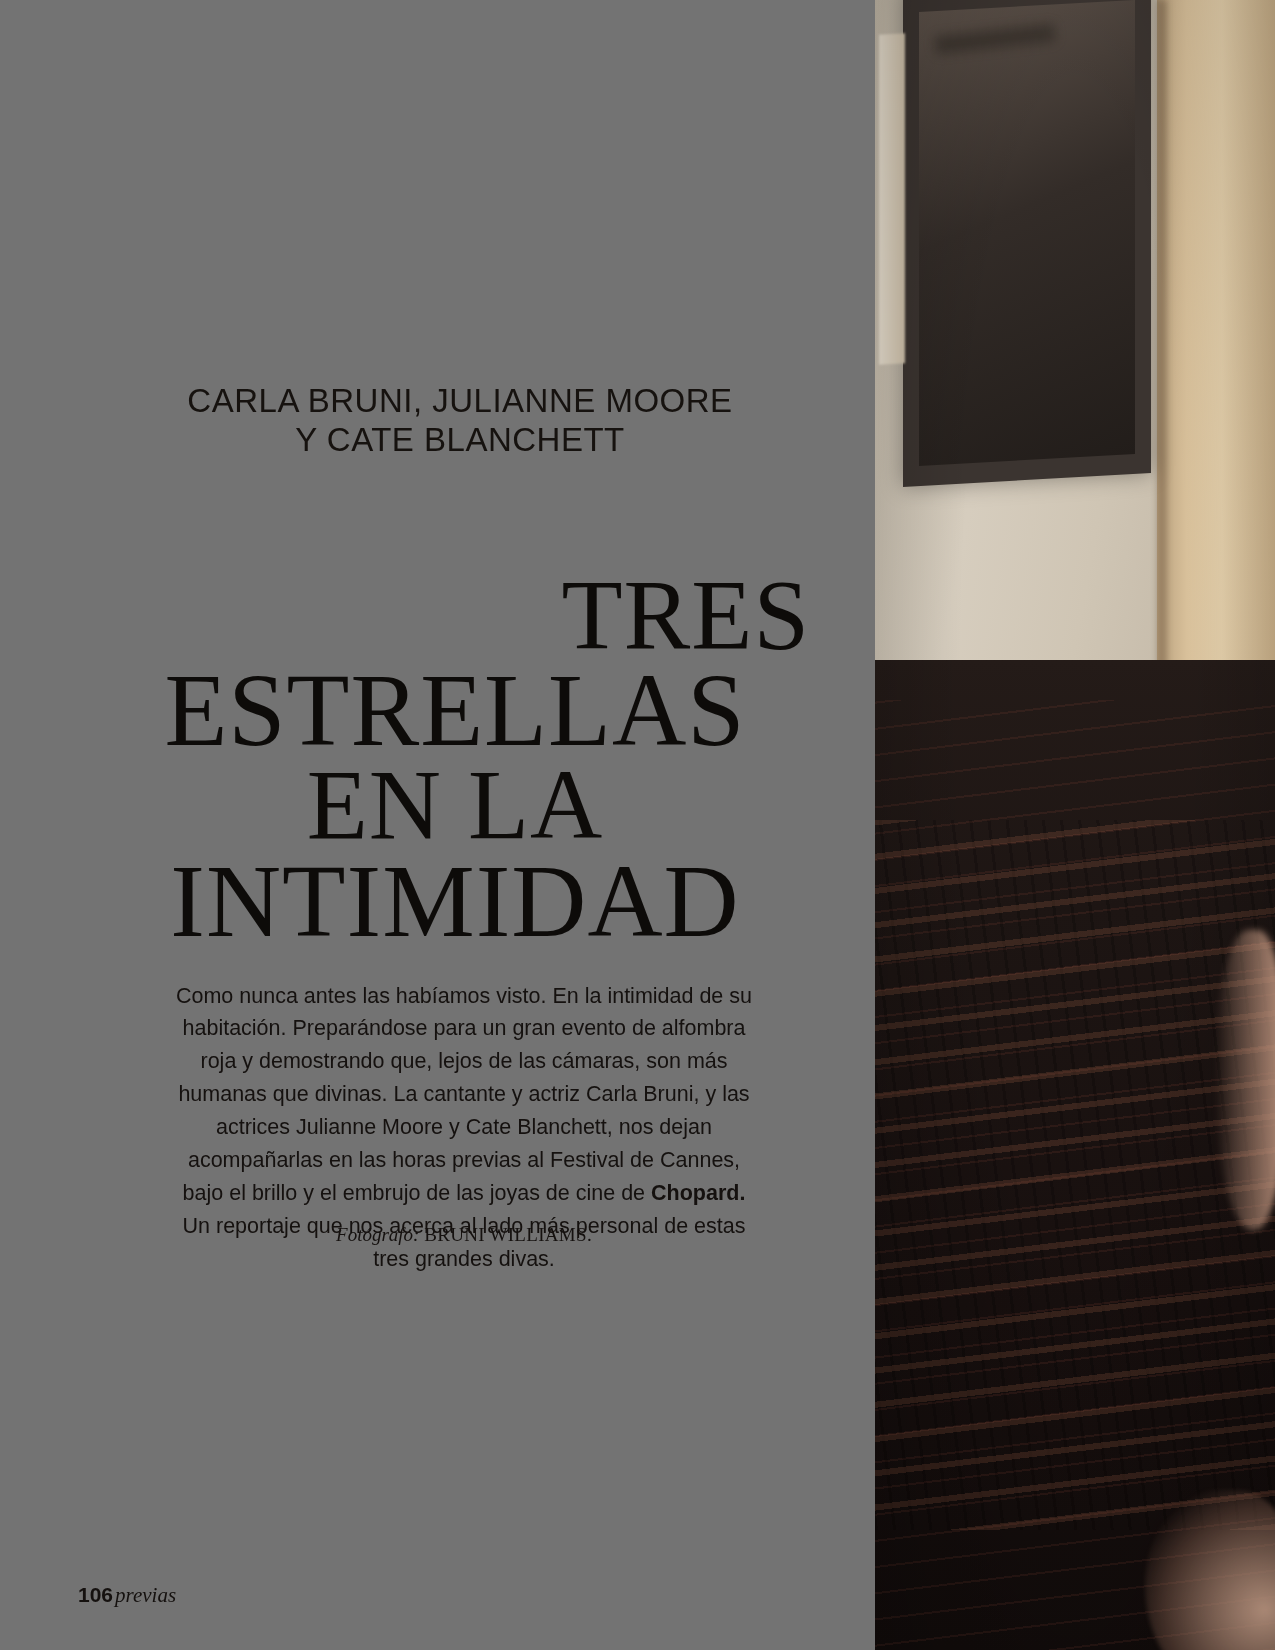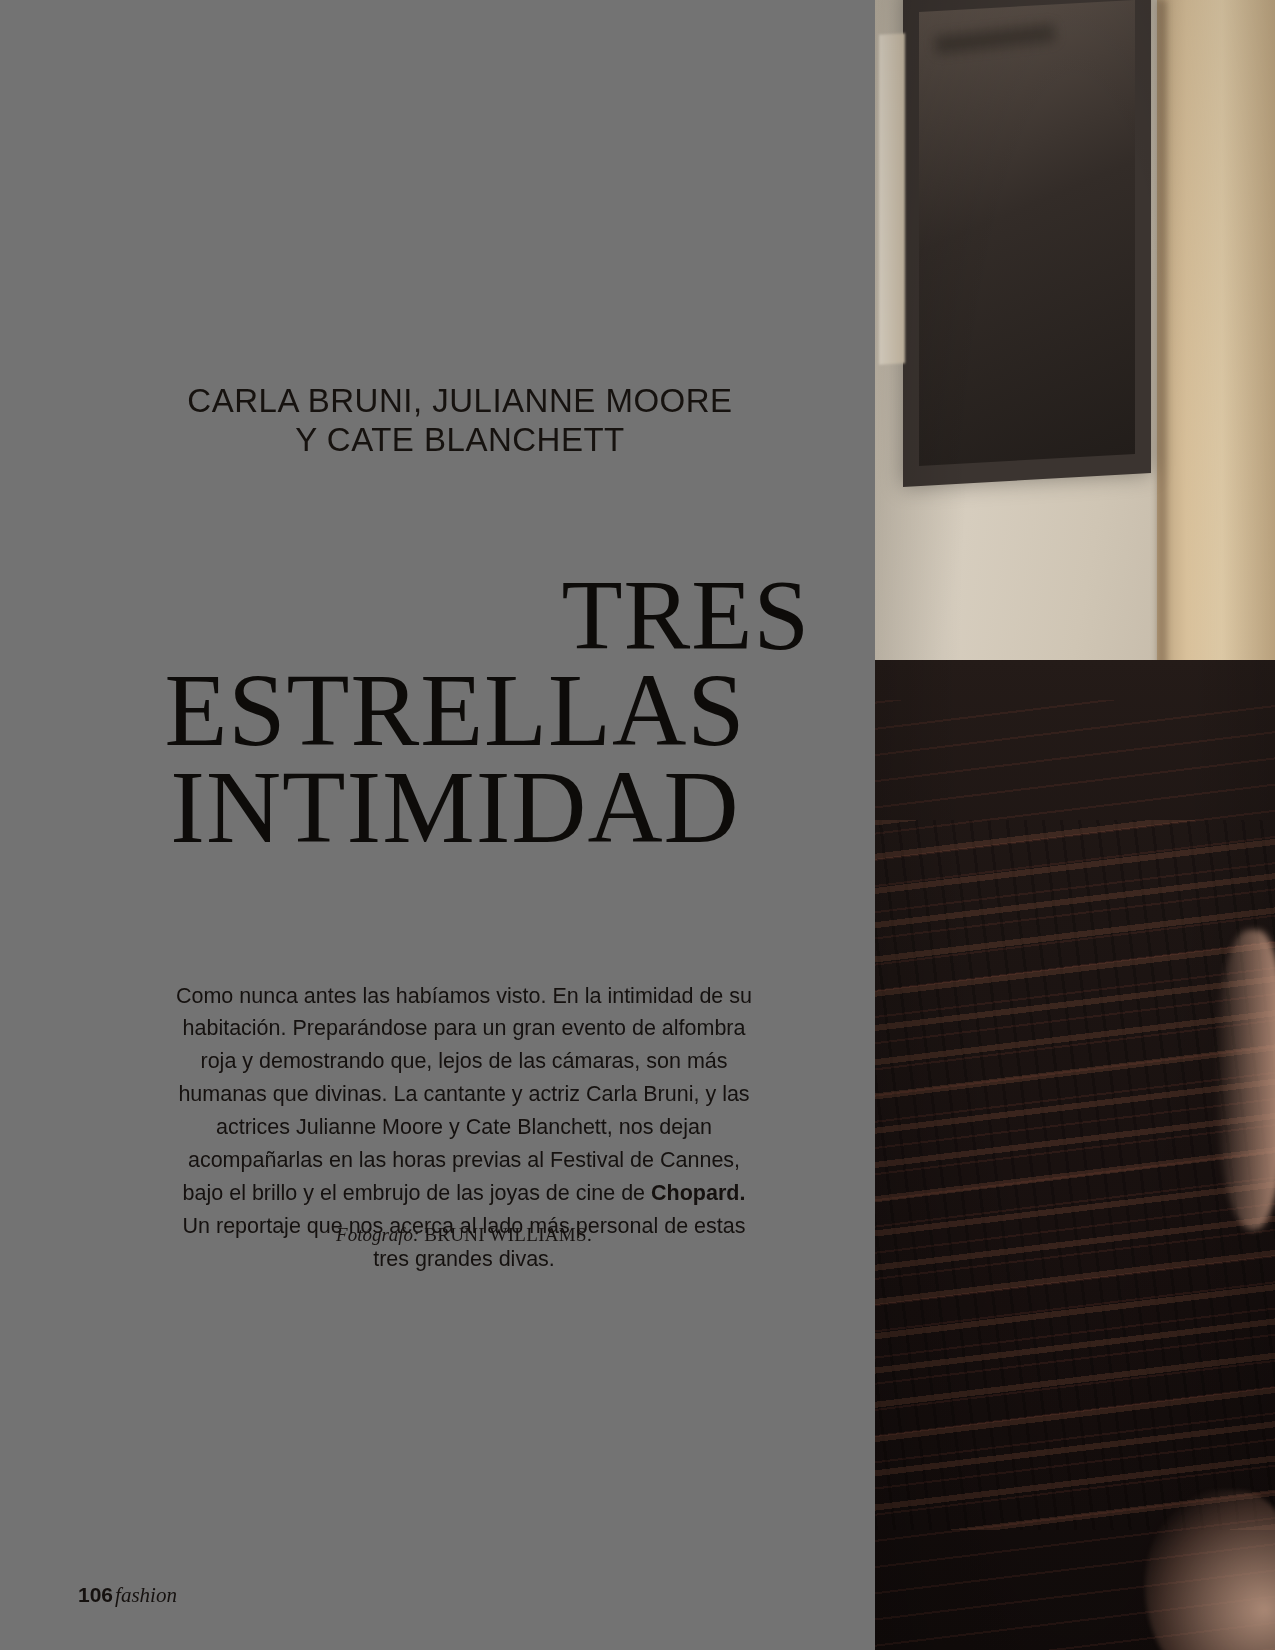--- a/index.html
+++ b/index.html
@@ -250,25 +250,26 @@
   <div class="content">
 
     <div class="kicker">
       <span>CARLA BRUNI, JULIANNE MOORE</span><br>
       <span>Y CATE BLANCHETT</span>
     </div>
 
     <h1 class="headline">
       <span class="l1">TRES</span>
       <span class="l2">ESTRELLAS</span>
+      <span class="l3">EN LA</span>
       <span class="l4">INTIMIDAD</span>
     </h1>
 
     <p class="standfirst"><span>Como nunca antes las habíamos visto. En la intimidad de su habitación. Preparándose para un gran evento de alfombra roja y demostrando que, lejos de las cámaras, son más humanas que divinas. La cantante y actriz Carla Bruni, y las actrices Julianne Moore y Cate Blanchett, nos dejan acompañarlas en las horas previas al Festival de Cannes, bajo el brillo y el embrujo de las joyas de cine de </span><b>Chopard.</b><span> Un reportaje que nos acerca al lado más personal de estas tres grandes divas.</span></p>
 
     <p class="credit"><i>Fotógrafo:</i> <span class="name">BRUNI WILLIAMS.</span></p>
 
     <div class="folio">
-      <span class="num">106</span><span class="mag">fashion</span>
+      <span class="num">106</span><span class="mag">previas</span>
     </div>
 
   </div>
 </div>
 
 </body></html>

